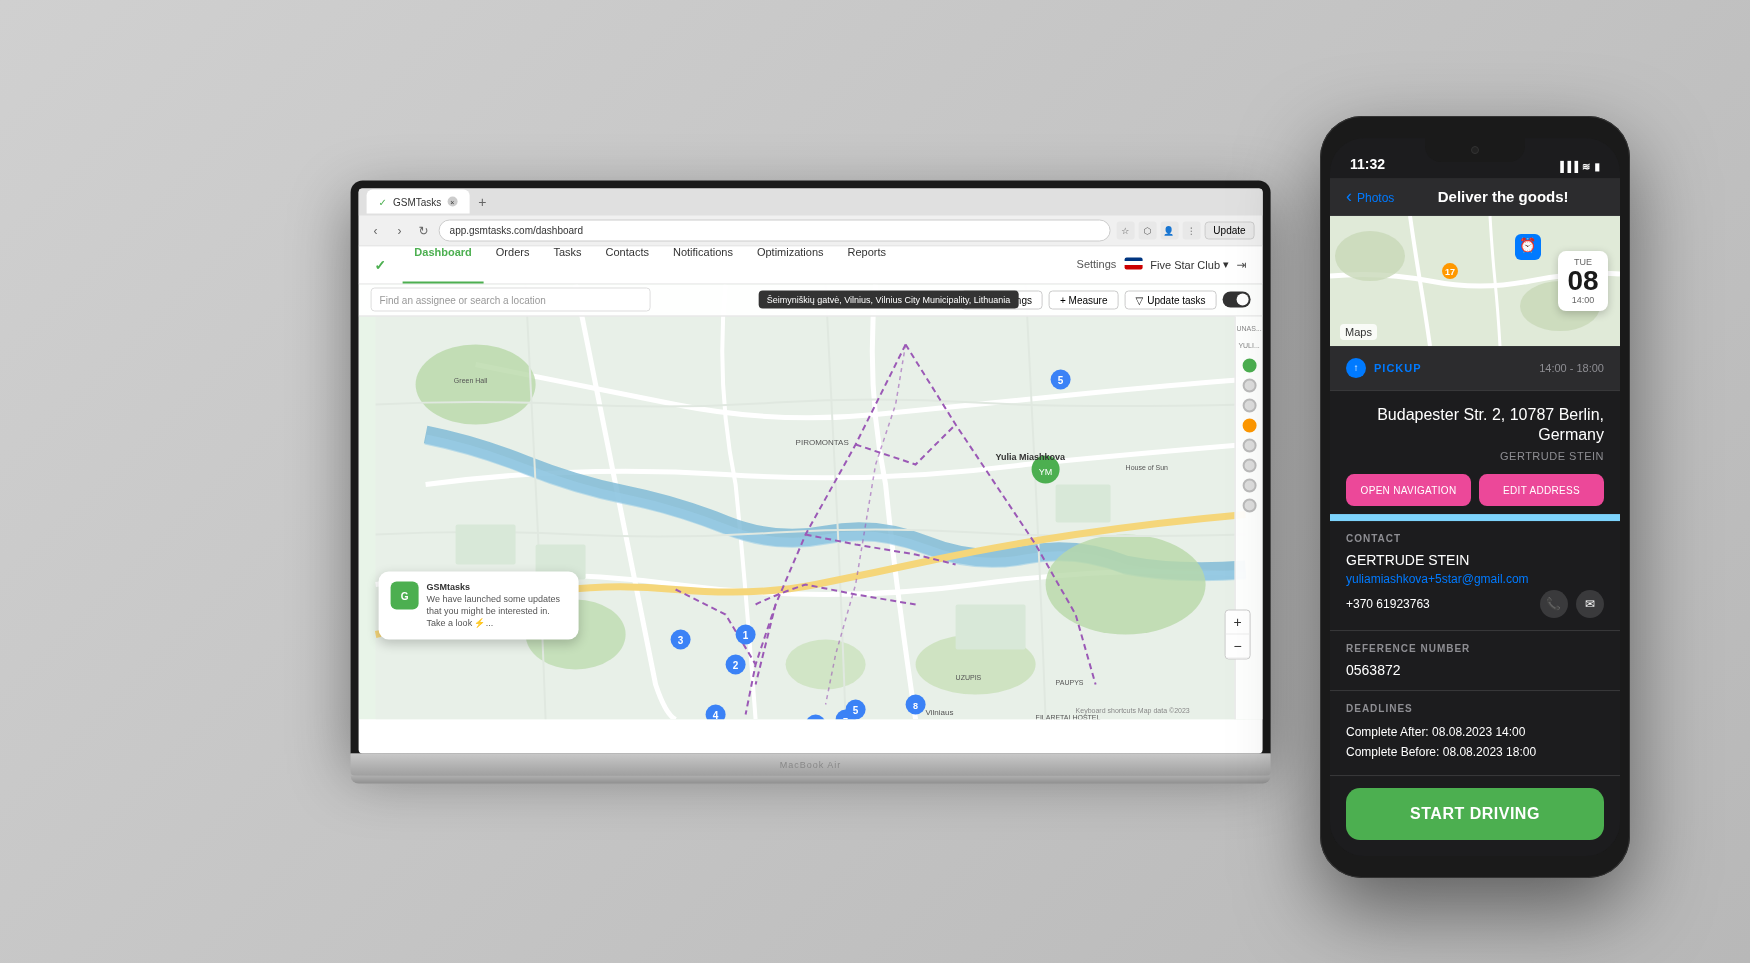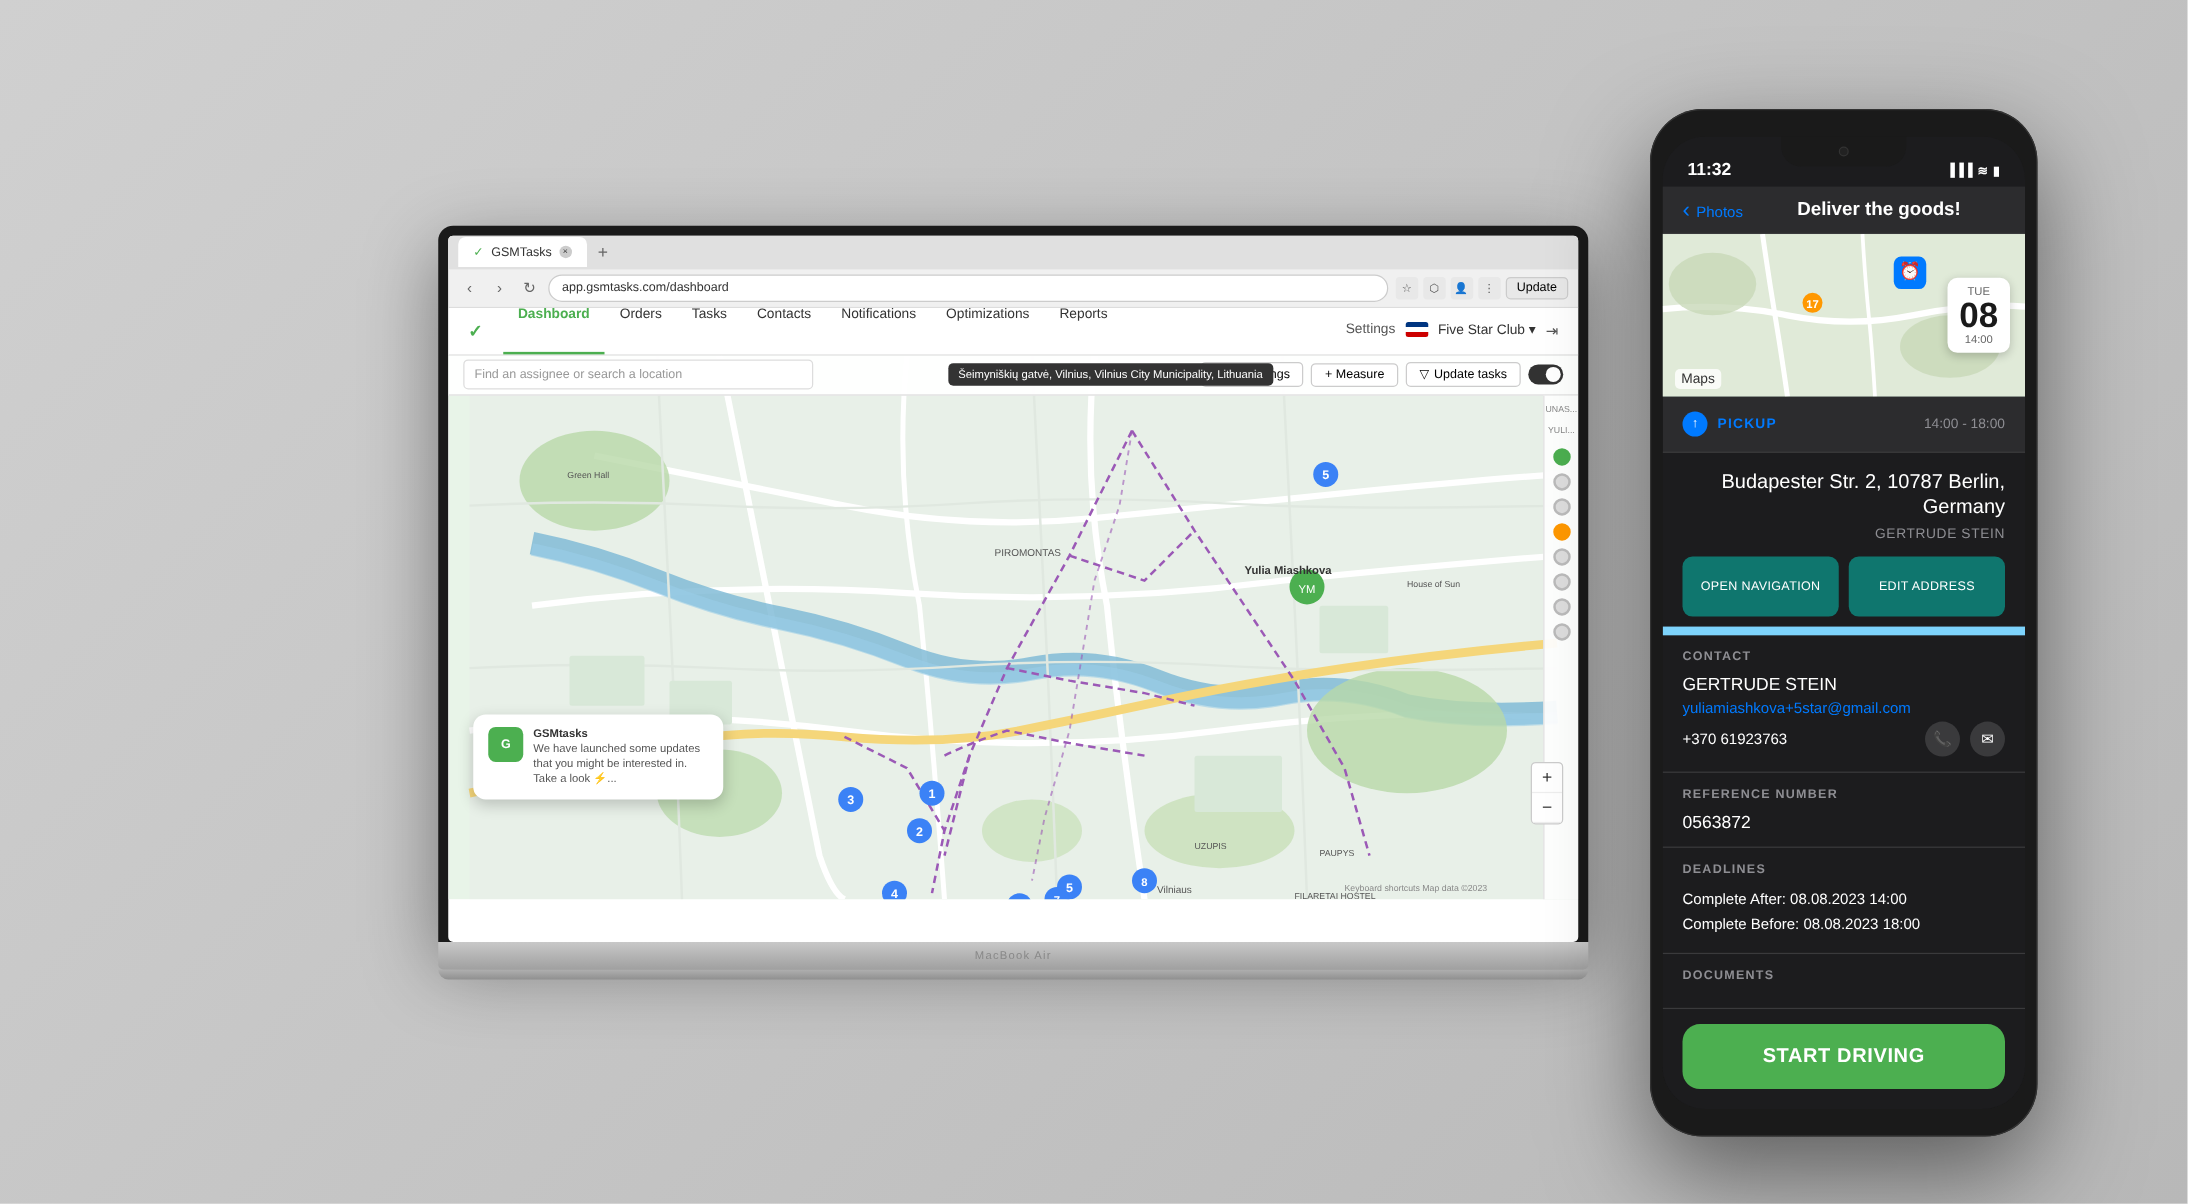--- a/index.html
+++ b/index.html
@@ -599,22 +599,22 @@
       text-transform: uppercase;
       letter-spacing: 0.5px;
       margin-bottom: 12px;
     }
     .address-actions {
       display: flex;
       gap: 8px;
     }
     .addr-btn {
       flex: 1;
-      height: 48px;
-      background: #0f766e;
+      height: 32px;
+      background: #ec4899;
       border-radius: 8px;
       display: flex;
       align-items: center;
       justify-content: center;
       font-size: 10px;
       color: #fff;
       font-weight: 500;
       cursor: pointer;
       letter-spacing: 0.3px;
     }
@@ -1026,23 +1026,20 @@
               <div class="section-label">REFERENCE NUMBER</div>
               <div class="ref-value">0563872</div>
             </div>
 
             <div class="deadlines-section">
               <div class="section-label">DEADLINES</div>
               <div class="deadline-item">Complete After: 08.08.2023 14:00</div>
               <div class="deadline-item">Complete Before: 08.08.2023 18:00</div>
             </div>
 
-            <div class="documents-section">
-              <div class="section-label">DOCUMENTS</div>
-            </div>
 
             <div class="start-driving-btn">START DRIVING</div>
 
           </div>
         </div>
       </div>
     </div>
   </div>
 
 </div>

